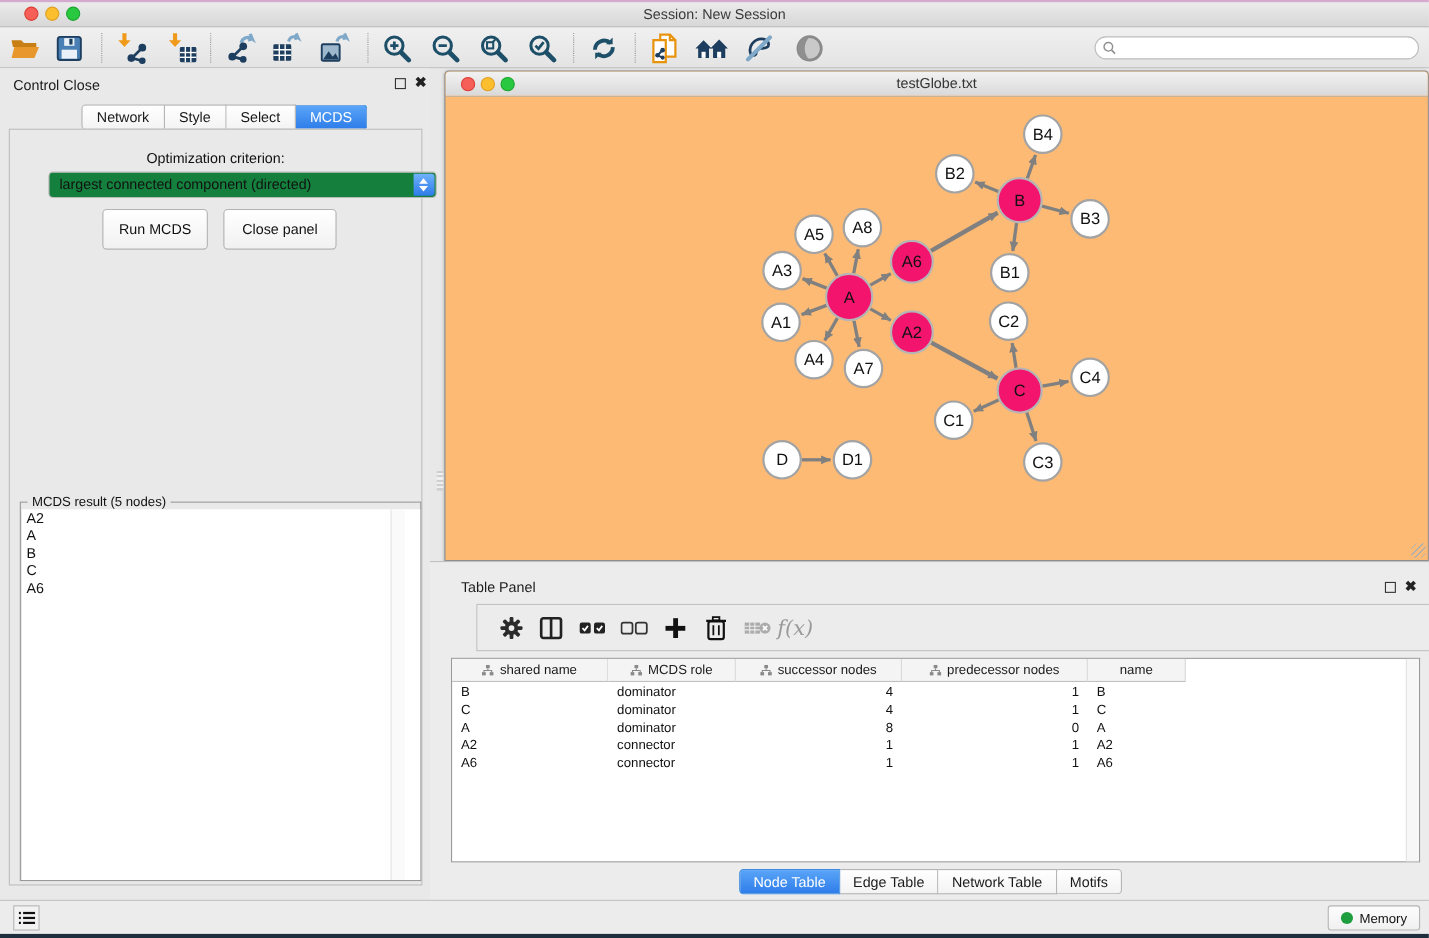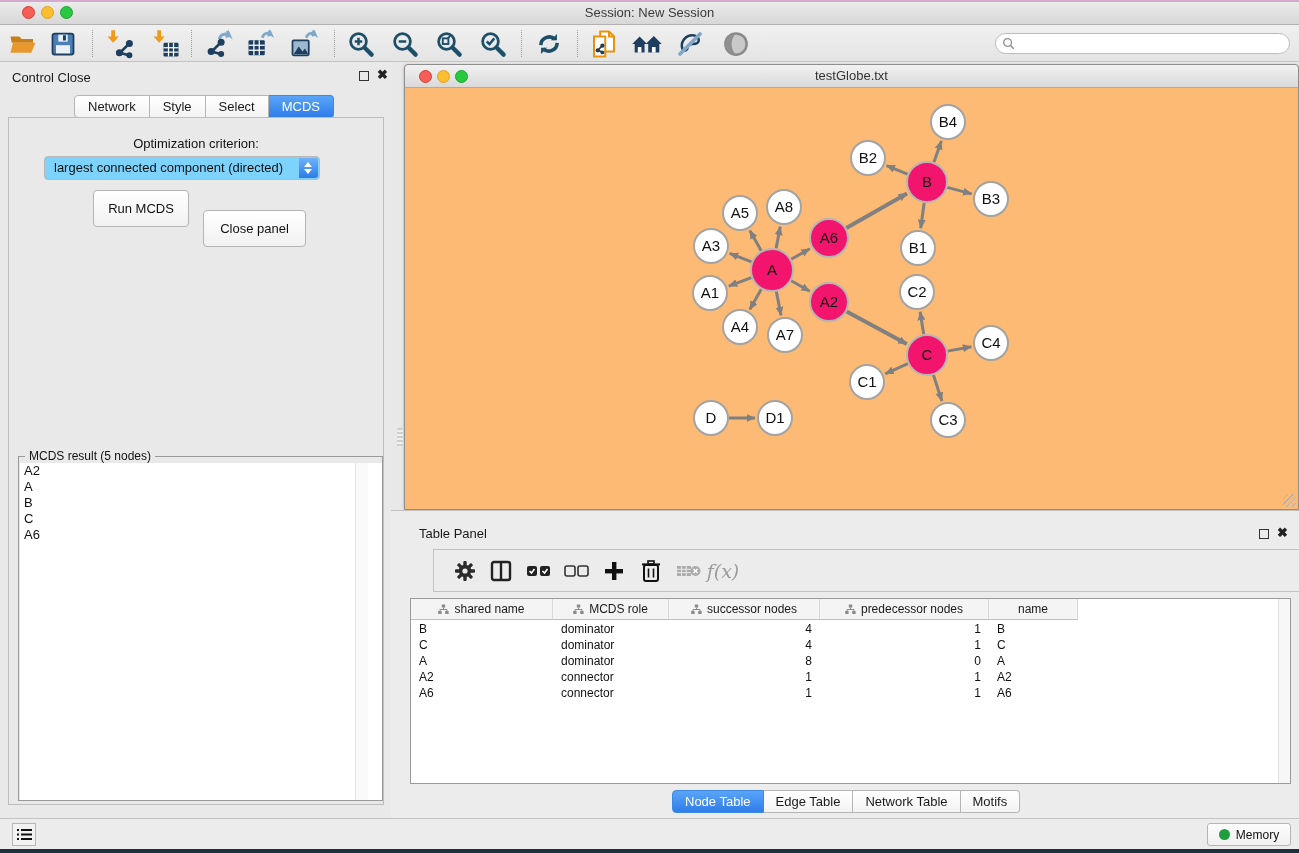--- a/index.html
+++ b/index.html
@@ -38,31 +38,31 @@
   #cp-float { left:359px; } #cp-close { left:377px; }
   #cp-tabs { position:absolute; left:74px; top:33px; height:18px; display:flex; }
   .cp-tab { height:23px; padding:0 13px; font-size:13px; line-height:22px; color:#1a1a1a;
     background:linear-gradient(#ffffff,#f3f3f3); border:1px solid #b5b5b5; border-left:none; }
   .cp-tab:first-child { border-left:1px solid #b5b5b5; border-radius:4px 0 0 4px; }
   .cp-tab:last-child { border-radius:0 4px 4px 0; }
   .cp-tab.sel { background:linear-gradient(#5aa5f8,#2e7de9); color:#fff; border-color:#3c8ae0; }
   #cp-box { position:absolute; left:8px; top:55px; width:376px; height:688px; background:#e9e9e9;
     border:1px solid #bdbdbd; }
   #opt-label { position:absolute; left:0; top:18px; width:100%; text-align:center; font-size:13px; color:#111; }
-  #opt-select { position:absolute; left:35px; top:38px; width:276px; height:24px; background:#7dd3fc;
+  #opt-select { position:absolute; left:35px; top:38px; width:353px; height:24px; background:#15803d;
     border:1px solid #b9b9b9; border-radius:4px; font-size:13px; color:#111; line-height:22px; padding-left:9px; }
   #opt-stepper { position:absolute; right:1px; top:1px; width:19px; height:20px; border-radius:0 3px 3px 0;
     background:linear-gradient(#6fb1fb,#2d7be8); }
   #opt-stepper i { position:absolute; left:5px; width:0; height:0; border-left:4.5px solid transparent; border-right:4.5px solid transparent; }
   #opt-stepper .up { top:4px; border-bottom:5px solid #fff; }
   #opt-stepper .dn { bottom:4px; border-top:5px solid #fff; }
   .btn { position:absolute; height:37px; background:linear-gradient(#ffffff,#f1f1f1); border:1px solid #b5b5b5;
     border-radius:4px; font-size:13px; color:#111; text-align:center; }
   #run-btn { left:84px; top:72px; width:96px; line-height:21px; }
-  #closep-btn { left:194px; top:72px; width:103px; line-height:21px;margin-top:20px; }
+  #closep-btn { left:194px; top:72px; width:103px; line-height:21px; }
   #mcds-field { position:absolute; left:9px; top:338px; width:365px; height:345px; border:1px solid #9a9a9a; }
   #mcds-legend { position:absolute; left:6px; top:-8px; background:#e9e9e9; padding:0 4px; font-size:12px; color:#111; }
   #mcds-list { position:absolute; left:1px; top:6px; width:362px; height:337px; background:#fff; overflow:hidden; }
   .mcds-item { font-size:13px; color:#111; line-height:16px; padding-left:4px; }
   #mcds-scroll { position:absolute; right:14px; top:6px; width:13px; height:337px; background:#fafafa; border-left:1px solid #e3e3e3; }
 
   
   #net-window { left:404px; top:64px; width:895px; height:446px; background:#fdba74; border:1px solid #8e8e8e;
     border-radius:4px 4px 0 0; box-shadow:0 1px 3px rgba(0,0,0,.25); }
   #net-titlebar { position:absolute; left:0; top:0; width:100%; height:23px;

